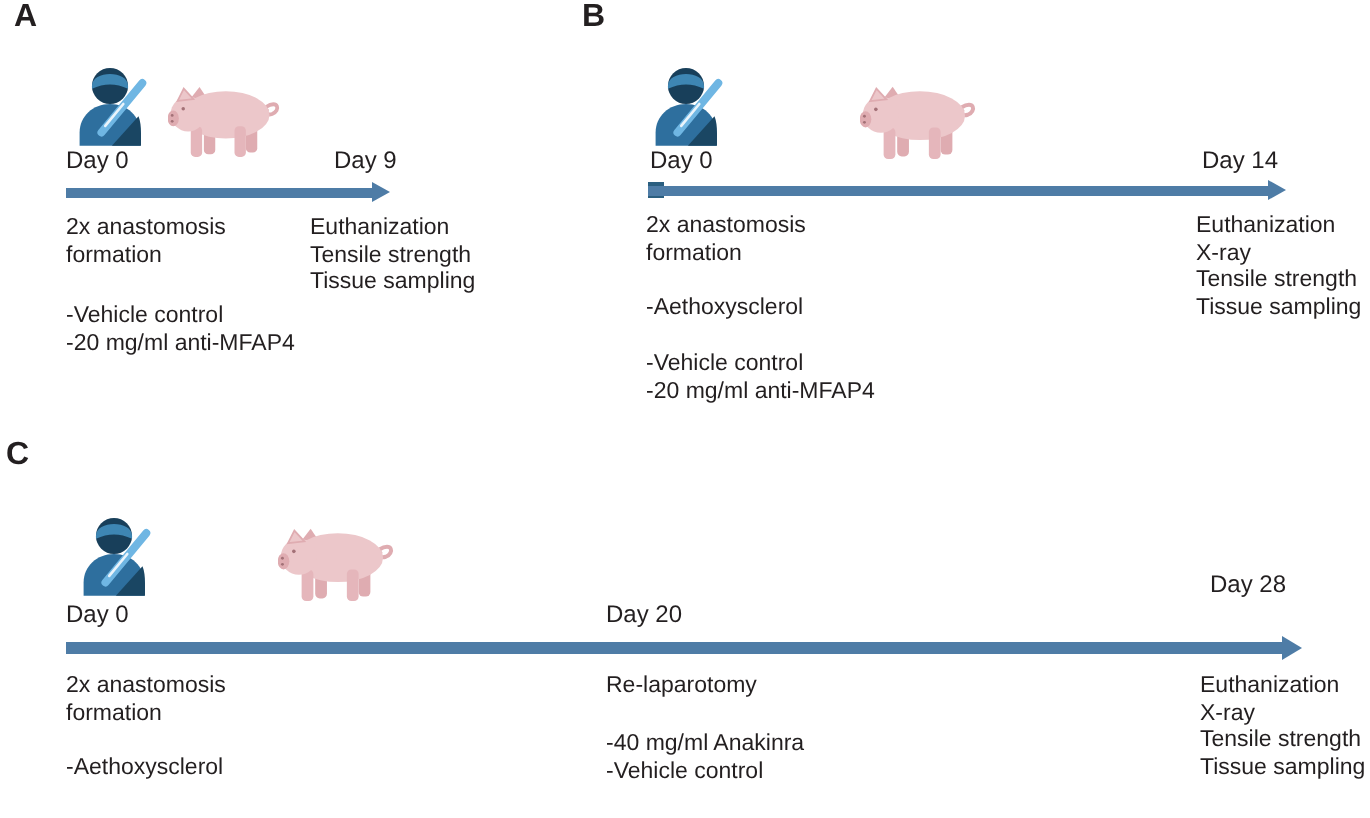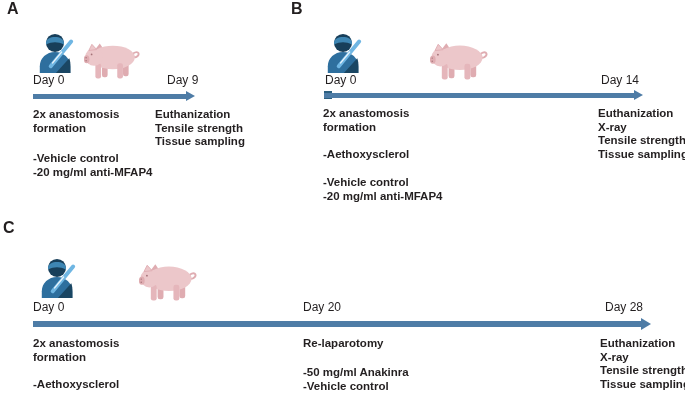--- a/index.html
+++ b/index.html
@@ -7,21 +7,21 @@
     --surgeon_cap:#3e86b3; --surgeon_head:#183f5a; --surgeon_body:#2e6f9e; --surgeon_arm:#1a4663;
     --scalpel:#6fb6e3; --scalpel_highlight:#eaf4fb;
     --pig_body:#ecc7ca; --pig_shade:#dfacb1; --pig_leg:#e5b6bb; --pig_dark:#a37177;
   }
   html,body{margin:0;padding:0;}
   body{background:#e9e9e9;font-family:"Liberation Sans","DejaVu Sans",sans-serif;}
   .canvas{position:relative;width:685px;height:409px;background:var(--background);overflow:hidden;
           color:var(--text);}
   .panel-letter{position:absolute;font-size:16px;font-weight:bold;line-height:18px;}
   .day{position:absolute;font-size:12px;line-height:13px;white-space:nowrap;}
-  .txt{position:absolute;font-size:11.5px;line-height:13.5px;white-space:nowrap;font-weight:bold;}
+  .txt{position:absolute;font-size:11.5px;line-height:13.5px;white-space:nowrap;}
   .bar{position:absolute;height:5px;background:var(--arrow);}
   .ahead{position:absolute;width:0;height:0;border-top:5.5px solid transparent;
          border-bottom:5.5px solid transparent;border-left:9px solid var(--arrow);}
   .marker{position:absolute;width:8px;height:8px;background:var(--arrow_marker);}
   .icon{position:absolute;}
   .icon svg{display:block;}
 </style>
 </head>
 <body>
 
@@ -139,37 +139,37 @@
         </svg>
     </div>
     <div class="icon" style="left:139px;top:263px">
       <svg width="58" height="38" viewBox="0 0 64 42">
           <use href="#def-pig"></use>
         </svg>
     </div>
 
     <div class="day" style="left:33px;top:301px">Day 0</div>
     <div class="day" style="left:303px;top:301px">Day 20</div>
-    <div class="day" style="left:605px;top:301px">Day 28</div>
+    <div class="day" style="left:605px;top:286px">Day 28</div>
 
     <div class="bar" style="left:33px;top:321px;width:608px;height:5.5px"></div>
     <div class="ahead" style="left:641px;top:318px;border-top-width:6px;border-bottom-width:6px;border-left-width:10px"></div>
 
     <div class="txt" style="left:33px;top:337px">
       <div>2x anastomosis</div>
       <div>formation</div>
     </div>
     <div class="txt" style="left:33px;top:378px">
       <div>-Aethoxysclerol</div>
     </div>
     <div class="txt" style="left:303px;top:337px">
       <div>Re-laparotomy</div>
     </div>
     <div class="txt" style="left:303px;top:366px">
-      <div>-50 mg/ml Anakinra</div>
+      <div>-40 mg/ml Anakinra</div>
       <div>-Vehicle control</div>
     </div>
     <div class="txt" style="left:600px;top:337px">
       <div>Euthanization</div>
       <div>X-ray</div>
       <div>Tensile strength</div>
       <div>Tissue sampling</div>
     </div>
   </section>
 

